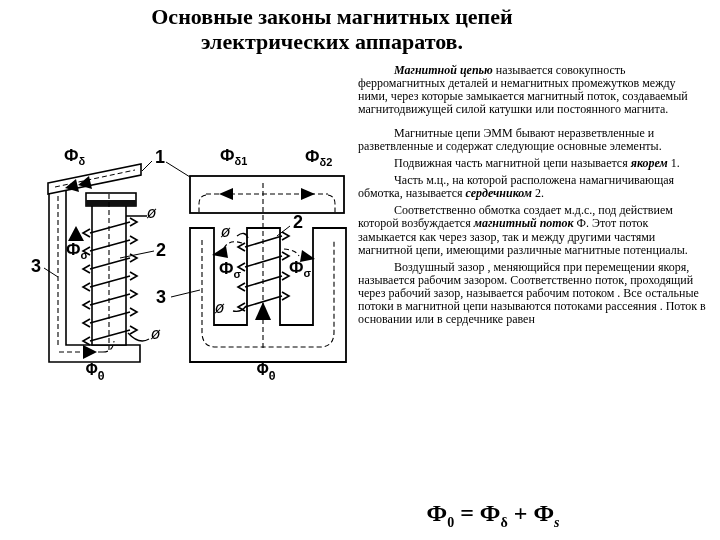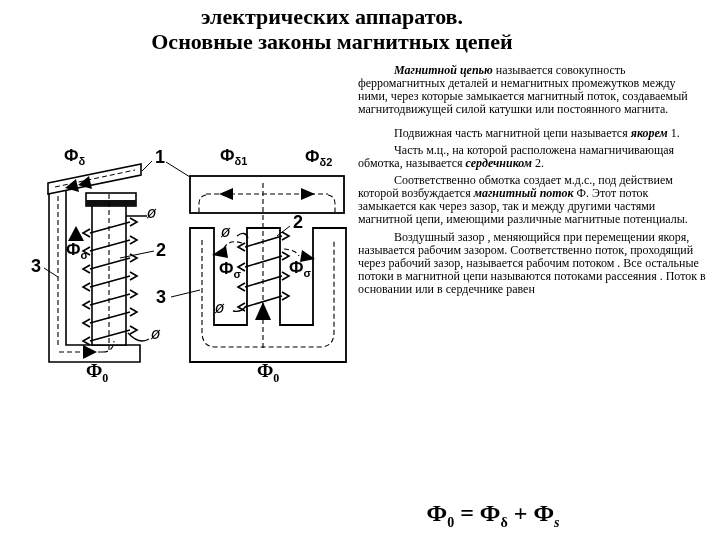--- a/index.html
+++ b/index.html
@@ -26,39 +26,39 @@
   }
   .formula sub{font-size:14px;}
   .formula .it{font-style:italic;}
   svg.diagram{position:absolute;left:0;top:0;}
   .dlabel{
     position:absolute;font-family:"Liberation Sans",sans-serif;
     font-weight:bold;font-size:17px;line-height:1;white-space:nowrap;text-align:right;
   }
   .dlabel sub{font-size:11px;line-height:1;}
   .dphi0{
-    position:absolute;font-family:Liberation Serif, serif;
+    position:absolute;font-family:Liberation Mono, monospace;
     font-weight:bold;font-size:19px;line-height:1;white-space:nowrap;
   }
   .dphi0 sub{font-size:12px;line-height:1;}
   .dnum{
     position:absolute;font-family:"Liberation Sans",sans-serif;
     font-weight:bold;font-size:18px;line-height:1;
   }
   .dterm{
     position:absolute;font-family:"DejaVu Sans",sans-serif;
     font-size:15px;font-style:italic;line-height:1;
   }
 </style>
 </head>
 <body>
 
 <div class="title">
+  <div>Основные законы магнитных цепей</div>
   <div>электрических аппаратов.</div>
-  <div>Основные законы магнитных цепей</div>
 </div>
 
 <svg class="diagram" width="720" height="540" viewBox="0 0 720 540">
   <g stroke="#000" fill="none" stroke-width="1.6">
     <path d="M49,191 L66,184 L66,345 L140,345 L140,362 L49,362 Z" fill="#fff"></path>
     <rect x="92" y="205" width="34" height="140" fill="#fff"></rect>
     <rect x="86" y="193" width="50" height="13" fill="#fff"></rect>
     <rect x="86" y="200" width="50" height="6" fill="#111" stroke="none"></rect>
     <polygon points="48,183 141,164 141,175 48,194" fill="#fff"></polygon>
     <path d="M55,187 L135,170" stroke-width="1" stroke-dasharray="5,3"></path>
@@ -104,19 +104,20 @@
 <span class="dnum" style="left:293px;top:213px">2</span>
 <span class="dterm" style="left:221px;top:225px">ø</span>
 <span class="dlabel" style="left:219px;top:260px"><span>Ф</span><sub>σ</sub></span>
 <span class="dlabel" style="left:289px;top:259px"><span>Ф</span><sub>σ</sub></span>
 <span class="dterm" style="left:215px;top:301px">ø</span>
 <span class="dnum" style="left:156px;top:288px">3</span>
 <span class="dphi0" style="left:257px;top:361px"><span>Ф</span><sub>0</sub></span>
 
 <div class="body-text">
     <p><span class="bi">Магнитной цепью</span><span> называется совокупность ферромагнитных деталей и немагнитных промежутков между ними, через которые замыкается магнитный поток, создаваемый магнитодвижущей силой катушки или постоянного магнита.</span></p>
+    <p><span>Магнитные цепи ЭММ бывают неразветвленные и разветвленные и содержат следующие основные элементы.</span></p>
     <p><span>Подвижная часть магнитной цепи называется </span><span class="bi">якорем</span><span> 1.</span></p>
     <p><span>Часть м.ц., на которой расположена намагничивающая обмотка, называется </span><span class="bi">сердечником</span><span> 2.</span></p>
     <p><span>Соответственно обмотка создает м.д.с., под действием которой возбуждается </span><span class="bi">магнитный поток</span><span> Ф. Этот поток замыкается как через зазор, так и между другими частями магнитной цепи, имеющими различные магнитные потенциалы.</span></p>
     <p><span>Воздушный зазор , меняющийся при перемещении якоря, называется рабочим зазором. Соответственно поток, проходящий через рабочий зазор, называется рабочим потоком . Все остальные потоки в магнитной цепи называются потоками рассеяния . Поток в основании или в сердечнике равен</span></p>
   </div>
 
 <div class="formula"><span>Ф</span><sub>0</sub><span> = </span><span>Ф</span><sub>δ</sub><span> + </span><span>Ф</span><sub class="it">s</sub></div>
 
 </body></html>

